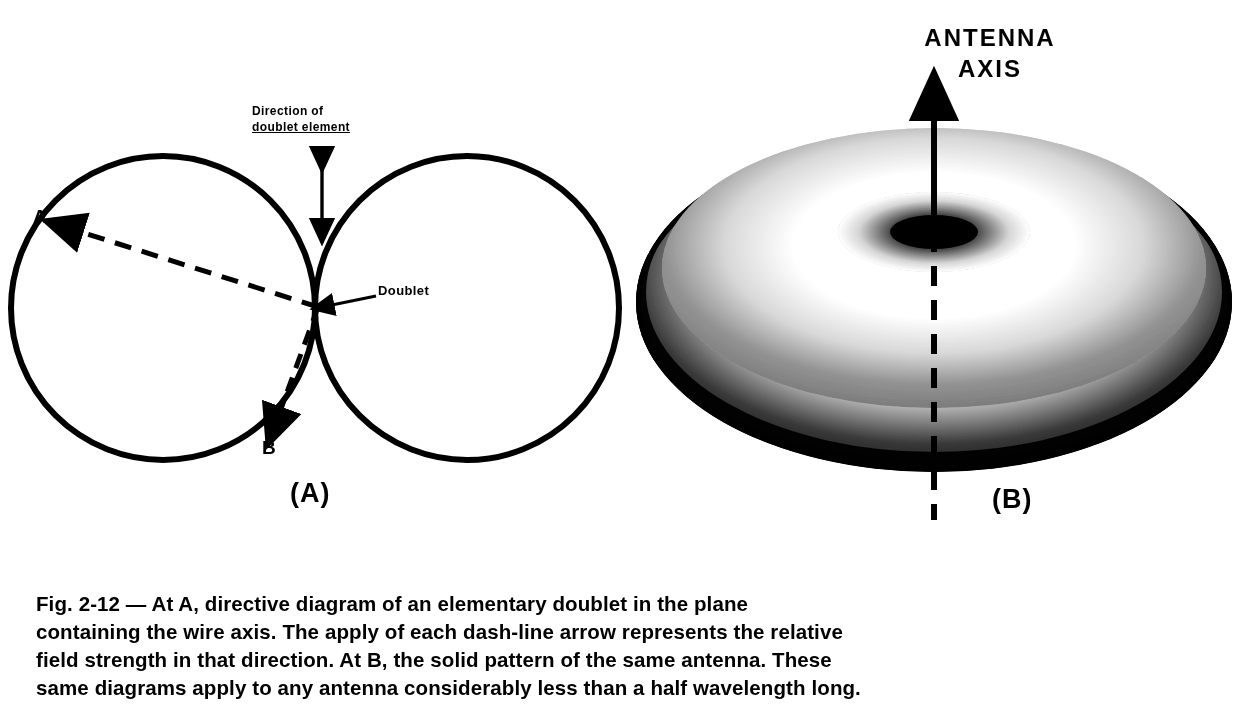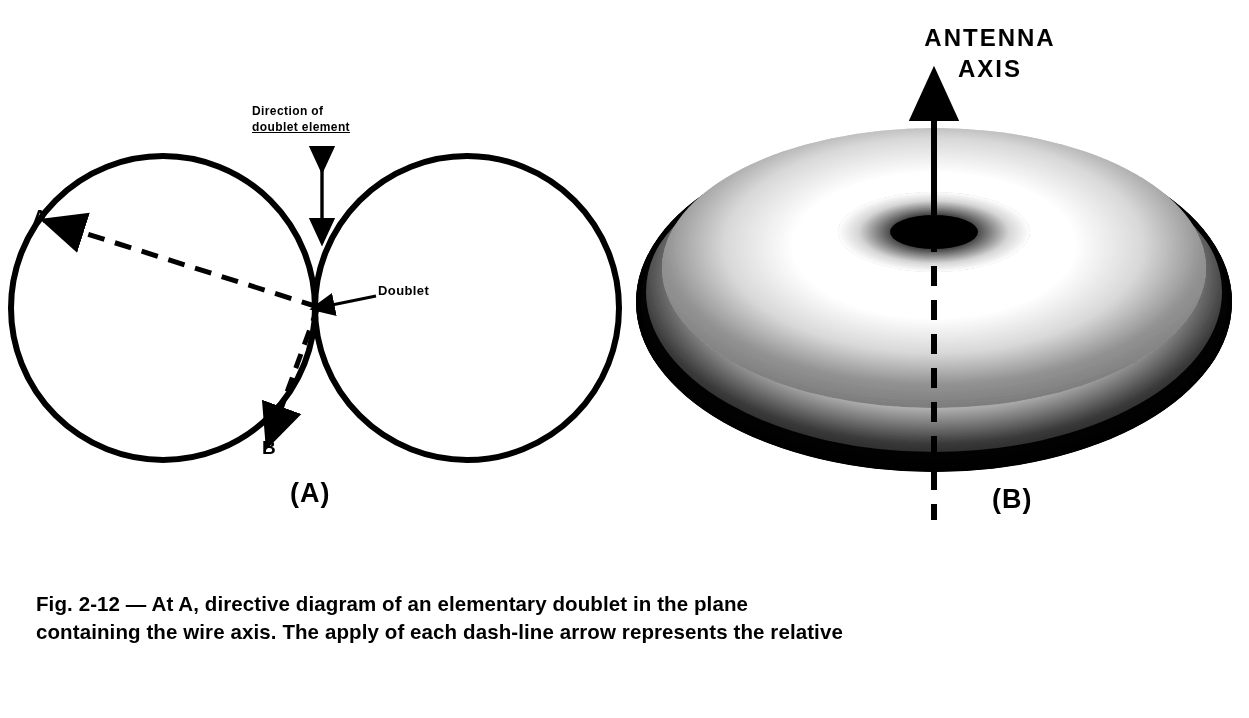--- a/index.html
+++ b/index.html
@@ -248,15 +248,17 @@
         <span class="l2">AXIS</span>
       </div>
 
       <div id="caption-b">(B)</div>
     </div>
   </div>
 
   <div id="caption-block">
     <span>Fig.  2-12  —  At  A,  directive  diagram  of  an  elementary  doublet  in  the  plane</span>
     <span>containing the wire axis. The apply of each dash-line arrow represents the relative</span>
+    <span>field  strength  in  that  direction.  At  B,  the  solid pattern  of  the  same  antenna.  These</span>
+    <span>same diagrams apply to any antenna considerably less than a half wavelength long.</span>
   </div>
 
 </div>
 
 </body></html>

